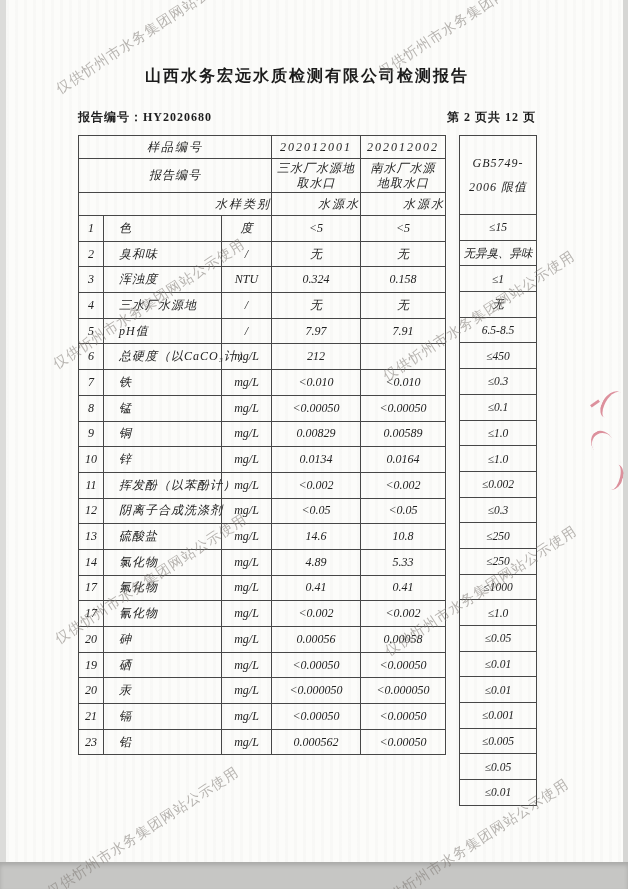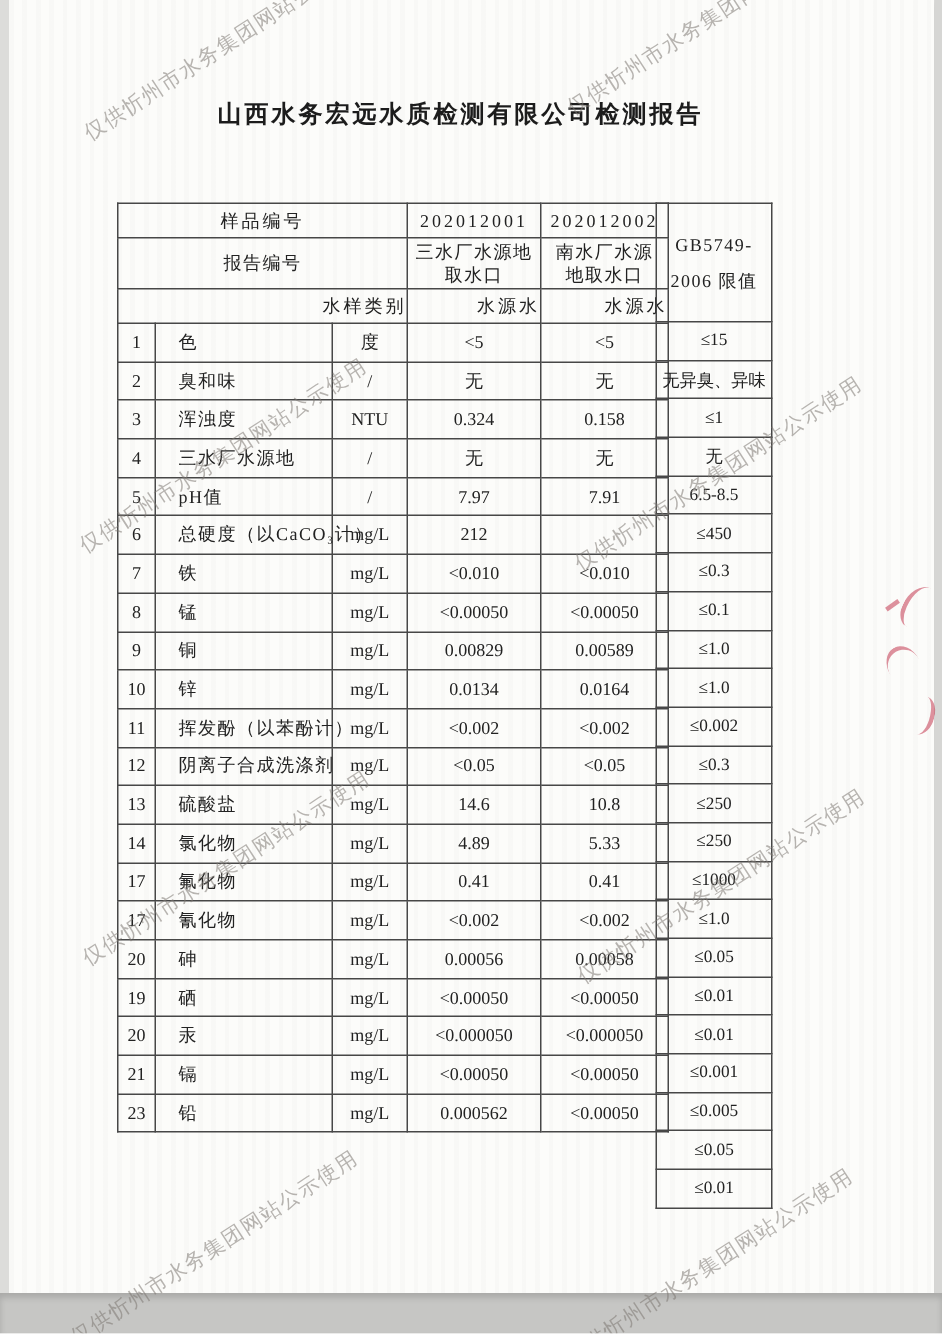--- a/index.html
+++ b/index.html
@@ -16,25 +16,25 @@
   .edge-right{position:absolute;left:623px;top:0;width:5px;height:862px;background:#d6d6d4;}
 
   
   .title{position:absolute;left:78px;top:66px;width:458px;text-align:center;
     font-size:16px;font-weight:bold;letter-spacing:2px;color:#1c1c1c;margin:0;}
   .meta{position:absolute;left:78px;top:109px;width:458px;font-size:12px;color:#1e1e1e;}
   .meta .left{float:left;font-weight:bold;letter-spacing:1px;}
   .meta .right{float:right;font-weight:bold;letter-spacing:1px;}
 
   
-  table{border-collapse:collapse;table-layout:fixed;color:#222;}
+  table{border-collapse:collapse;table-layout:fixed;color:#222;font-style:italic;}
   td{border:1px solid #474747;font-size:12px;text-align:center;padding:0;
     overflow:visible;white-space:nowrap;}
   .main{position:absolute;left:78px;top:135px;width:367px;}
-  .gb{position:absolute;left:437px;top:135px;width:77px;}
+  .gb{position:absolute;left:459px;top:135px;width:77px;}
   .hA td{height:22px;letter-spacing:2px;}
   .hB td{height:33px;line-height:1.25;white-space:pre-line;letter-spacing:1px;}
   .hC td{height:22px;letter-spacing:2px;text-align:right;}
   tbody td{height:24.7px;}
   .c-no{letter-spacing:0;}
   .c-item{text-align:left;padding-left:15px;letter-spacing:1px;}
   .c-unit{letter-spacing:0;}
   .gbhead{height:78px;line-height:24px;white-space:pre-line;letter-spacing:1px;}
   .c-gb{font-size:11.5px;letter-spacing:0;}
 
@@ -56,20 +56,26 @@
 <body>
 
 <div id="screen">
   <div class="paper"></div>
   <div class="edge-left"></div>
   <div class="edge-right"></div>
   <div class="scan-bed"></div>
 
   <h1 class="title">山西水务宏远水质检测有限公司检测报告</h1>
 
+  <div class="meta">
+    <span class="left">
+      <span>报告编号：</span><span>HY2020680</span>
+    </span>
+    <span class="right">第 2 页共 12 页</span>
+  </div>
 
   <table class="main">
     <colgroup>
         <col style="width:25px">
         <col style="width:118px">
         <col style="width:50px">
         <col style="width:89px">
         <col style="width:85px">
       </colgroup>
     <thead>

